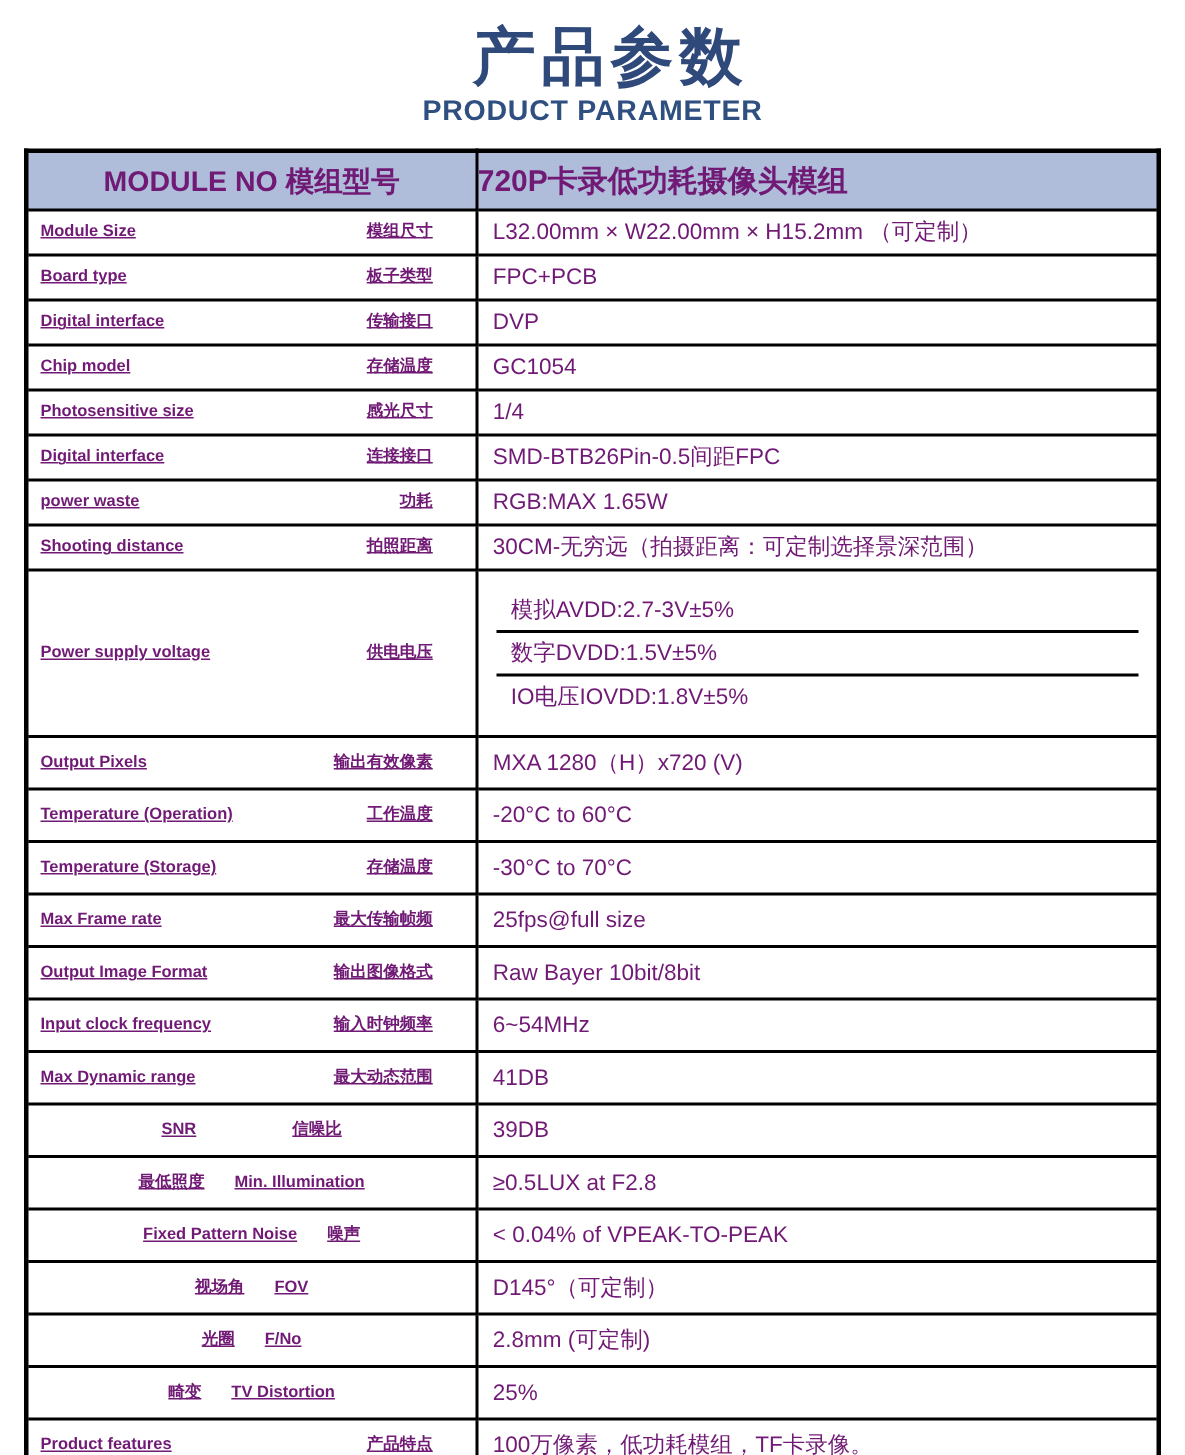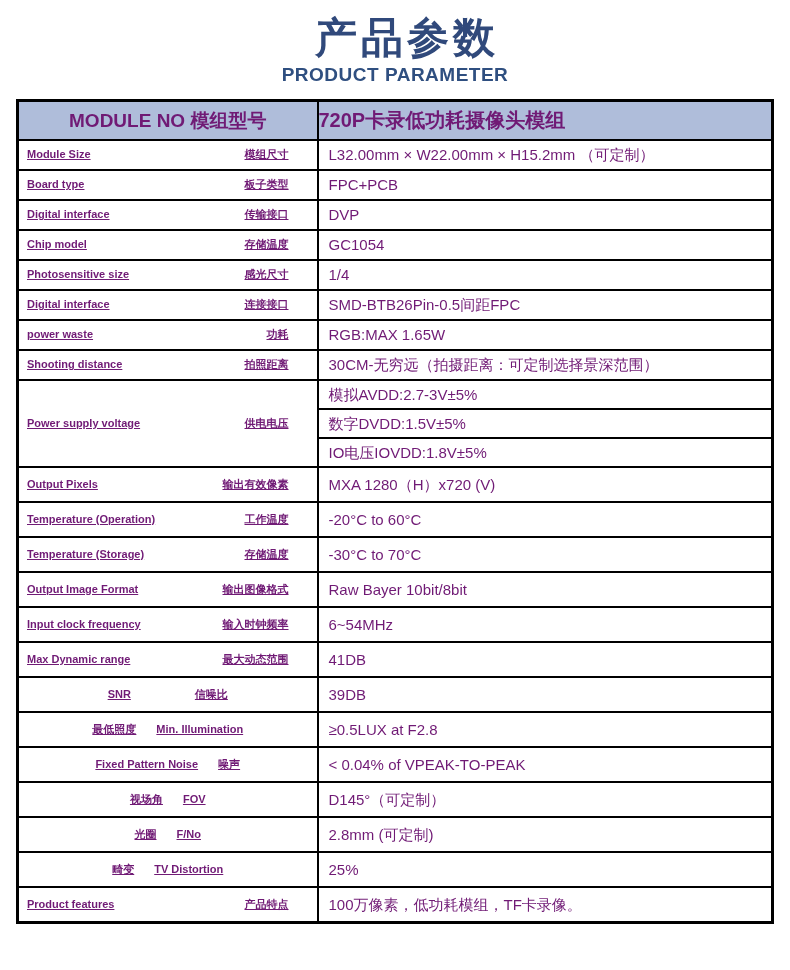--- a/index.html
+++ b/index.html
@@ -87,21 +87,21 @@
     gap: 64px;
     padding-right: 0;
   }
   .value-cell {
     font-size: 15px;
     font-weight: 500;
     padding: 2px 10px;
     line-height: 1.35;
   }
   .value-cell.multi {
-    padding: 0;
+    padding: 12px;
   }
   .sub-value {
     height: 25px;
     display: flex;
     align-items: center;
     padding: 1px 10px;
     border-bottom: 2px solid var(--border-color, #000);
     font-size: 15px;
     font-weight: 500;
   }
@@ -237,20 +237,29 @@
             <div class="lab split">
               <span>Temperature (Storage)</span>
               <span>存储温度</span>
             </div>
           </td>
           <td class="value-cell">-30°C to 70°C</td>
         </tr>
         <tr class="r-md">
           <td class="label-cell">
             <div class="lab split">
+              <span>Max Frame rate</span>
+              <span>最大传输帧频</span>
+            </div>
+          </td>
+          <td class="value-cell">25fps@full size</td>
+        </tr>
+        <tr class="r-md">
+          <td class="label-cell">
+            <div class="lab split">
               <span>Output Image Format</span>
               <span>输出图像格式</span>
             </div>
           </td>
           <td class="value-cell">Raw Bayer 10bit/8bit</td>
         </tr>
         <tr class="r-md">
           <td class="label-cell">
             <div class="lab split">
               <span>Input clock frequency</span>

